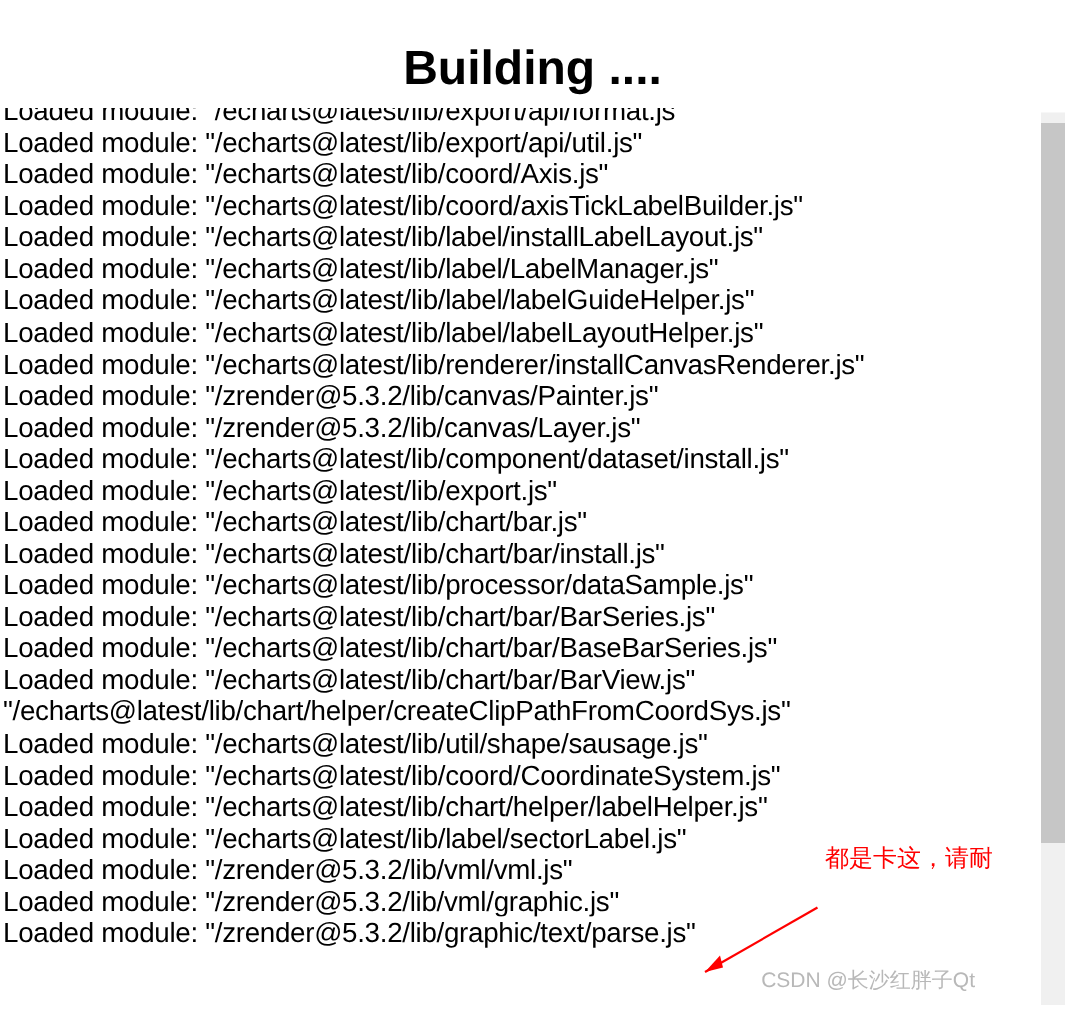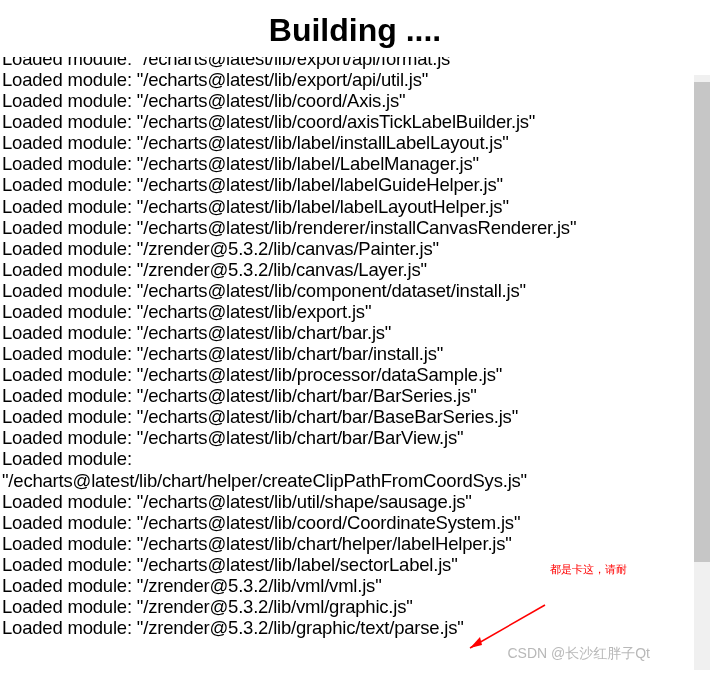--- a/index.html
+++ b/index.html
@@ -13,21 +13,21 @@
       font-family: "Segoe UI", "Microsoft YaHei", Arial, sans-serif;
       background: #ffffff;
       position: relative;
       overflow: hidden;
     }
     .title {
       font-size: 32px;
       font-weight: 700;
       text-align: center;
       color: #000;
-      padding: 12px 0 8px 0;
+      padding: 27px 0 8px 0;
     }
     .log-container {
       position: relative;
       height: 595px;
       overflow: hidden;
     }
     .log-content {
       padding: 0 4px 0 2px;
       font-size: 18.5px;
       line-height: 1.14;
@@ -53,21 +53,21 @@
       position: absolute;
       right: 0;
       top: 82px;
       width: 16px;
       height: 480px;
       background: #c6c6c6;
     }
     .annotation {
       position: absolute;
       color: #ff0000;
-      font-size: 11px;
+      font-size: 16px;
       line-height: 1.2;
       font-family: "Microsoft YaHei", sans-serif;
       text-align: left;
     }
     .arrow {
       position: absolute;
       pointer-events: none;
     }
     .watermark {
       position: absolute;
@@ -100,21 +100,20 @@
         <div class="log-line">Loaded module: "/zrender@5.3.2/lib/canvas/Layer.js"</div>
         <div class="log-line">Loaded module: "/echarts@latest/lib/component/dataset/install.js"</div>
         <div class="log-line">Loaded module: "/echarts@latest/lib/export.js"</div>
         <div class="log-line">Loaded module: "/echarts@latest/lib/chart/bar.js"</div>
         <div class="log-line">Loaded module: "/echarts@latest/lib/chart/bar/install.js"</div>
         <div class="log-line">Loaded module: "/echarts@latest/lib/processor/dataSample.js"</div>
         <div class="log-line">Loaded module: "/echarts@latest/lib/chart/bar/BarSeries.js"</div>
         <div class="log-line">Loaded module: "/echarts@latest/lib/chart/bar/BaseBarSeries.js"</div>
         <div class="log-line">Loaded module: "/echarts@latest/lib/chart/bar/BarView.js"</div>
       </div>
-    <div class="log-line">Loaded module:</div>
     <div class="log-line">"/echarts@latest/lib/chart/helper/createClipPathFromCoordSys.js"</div>
     <div id="logs-after">
         <div class="log-line">Loaded module: "/echarts@latest/lib/util/shape/sausage.js"</div>
         <div class="log-line">Loaded module: "/echarts@latest/lib/coord/CoordinateSystem.js"</div>
         <div class="log-line">Loaded module: "/echarts@latest/lib/chart/helper/labelHelper.js"</div>
         <div class="log-line">Loaded module: "/echarts@latest/lib/label/sectorLabel.js"</div>
         <div class="log-line">Loaded module: "/zrender@5.3.2/lib/vml/vml.js"</div>
         <div class="log-line">Loaded module: "/zrender@5.3.2/lib/vml/graphic.js"</div>
         <div class="log-line">Loaded module: "/zrender@5.3.2/lib/graphic/text/parse.js"</div>
       </div>

